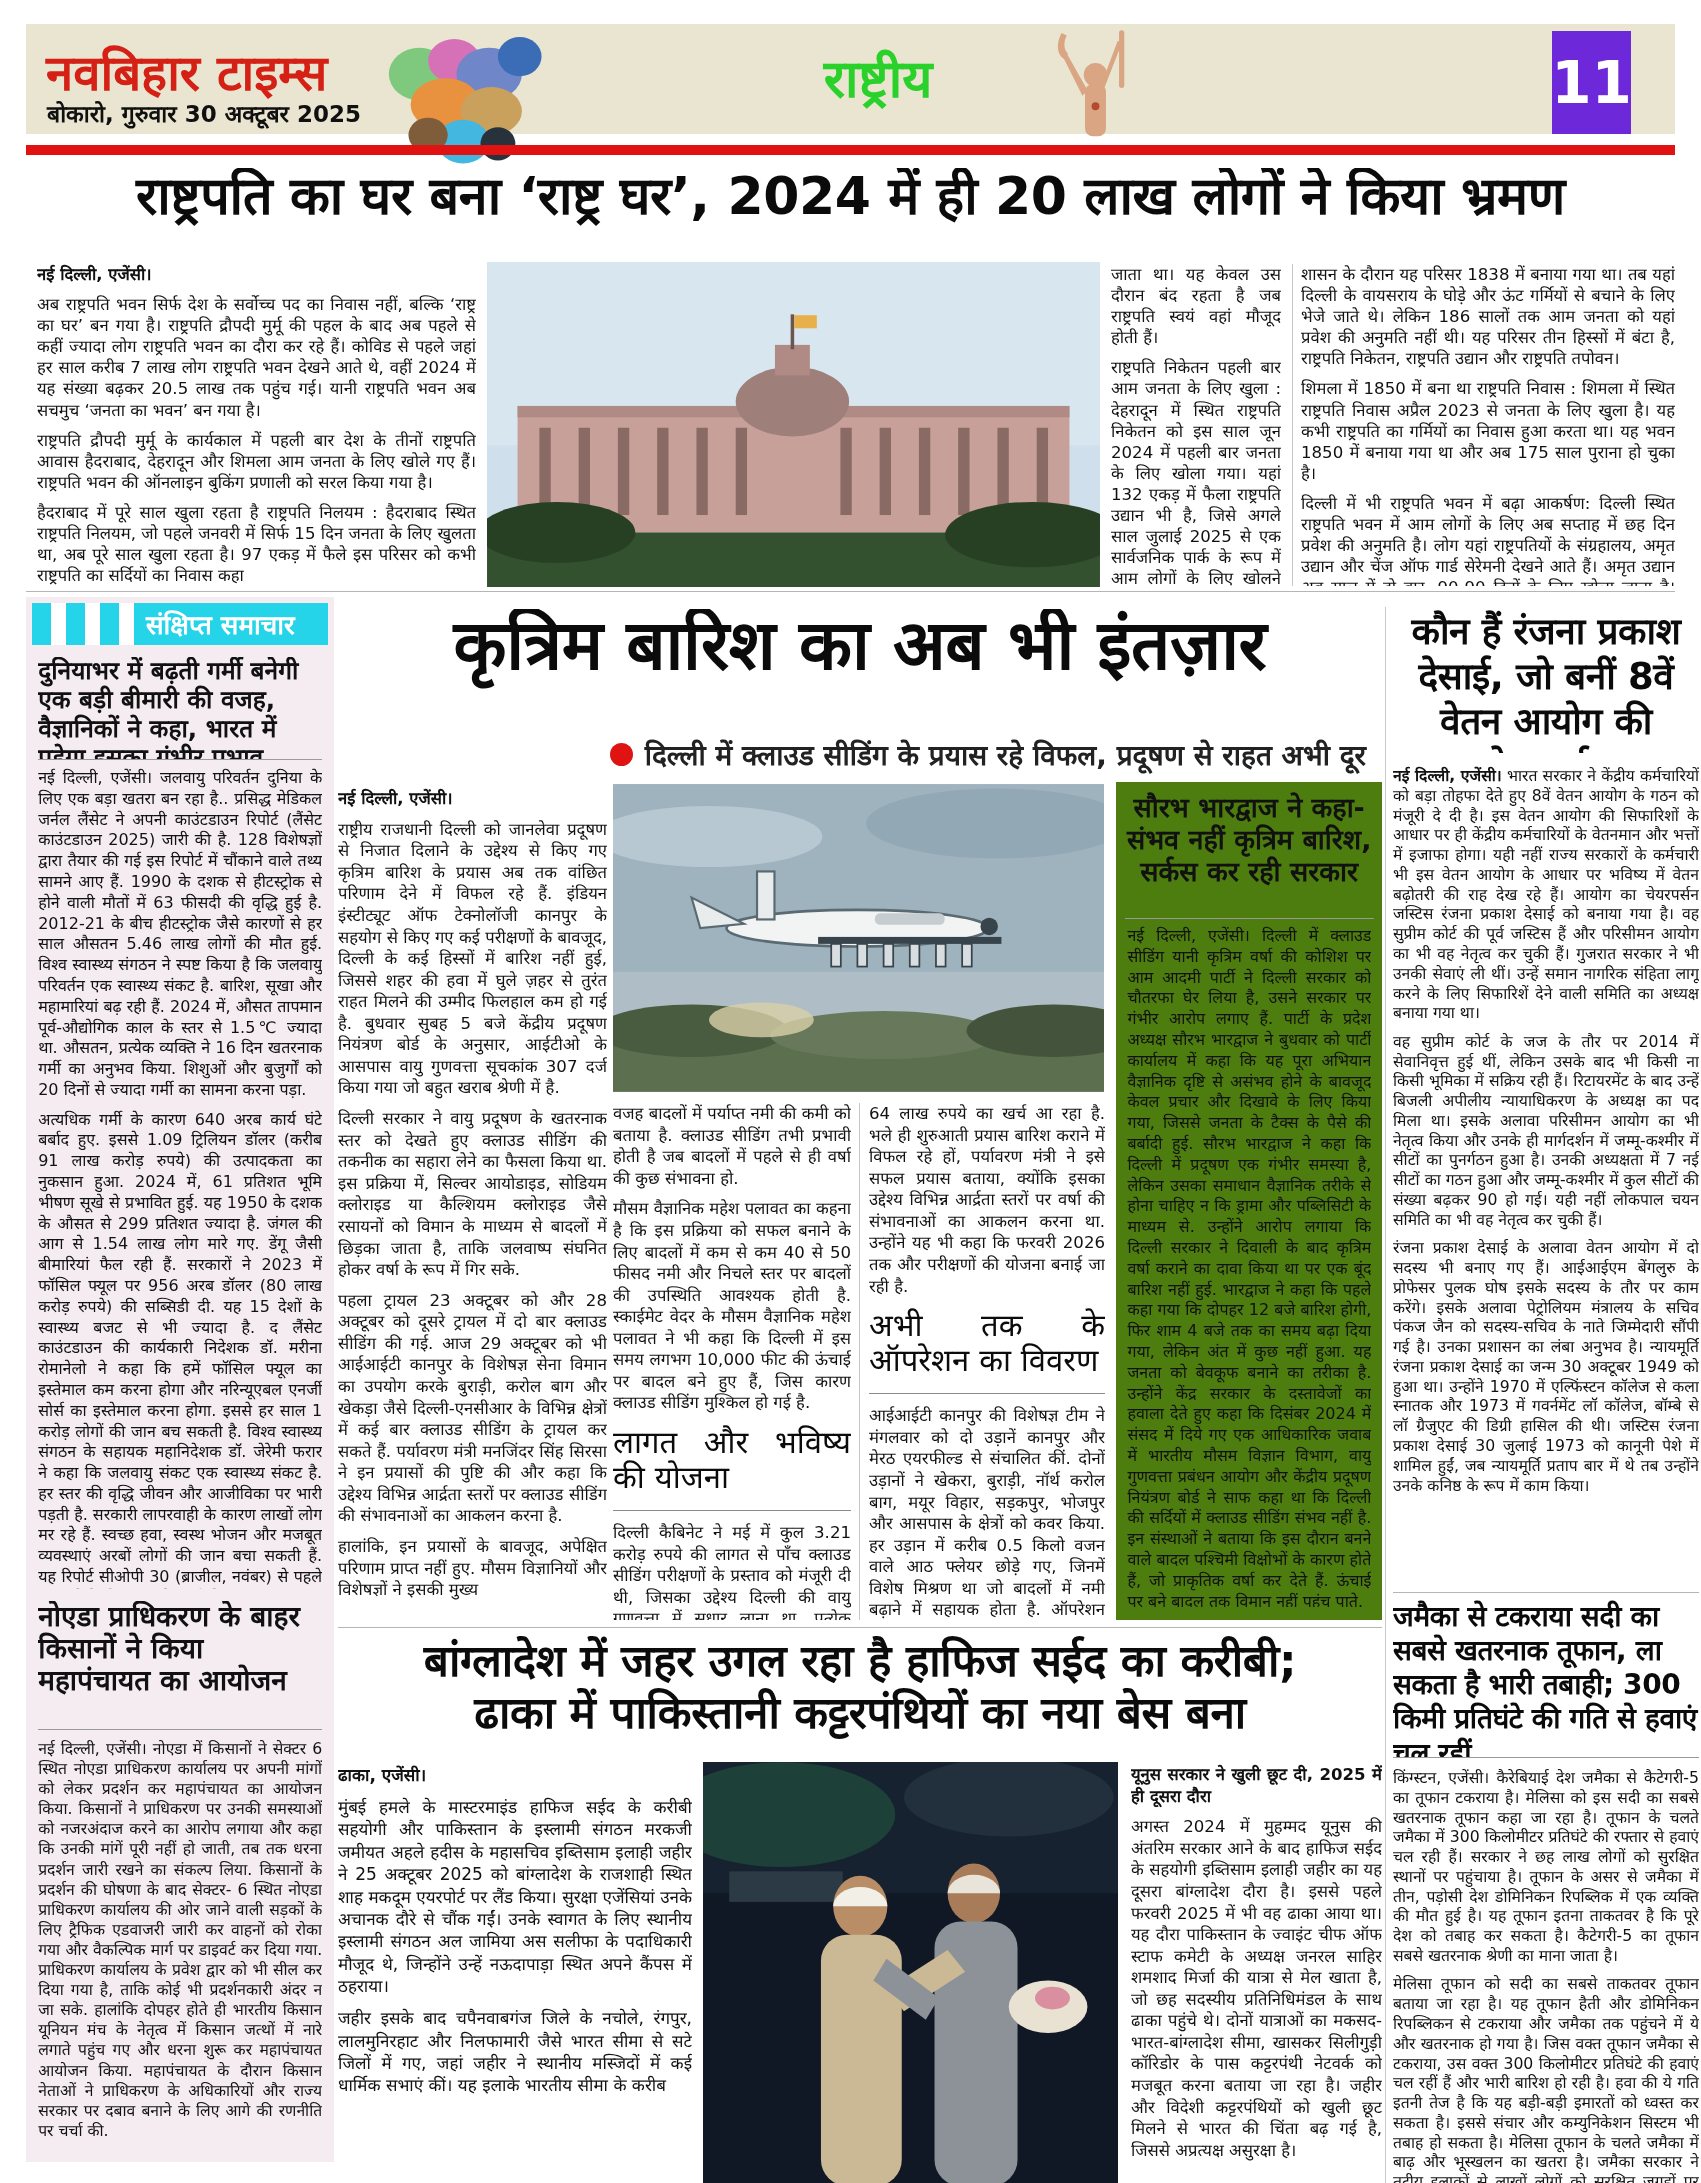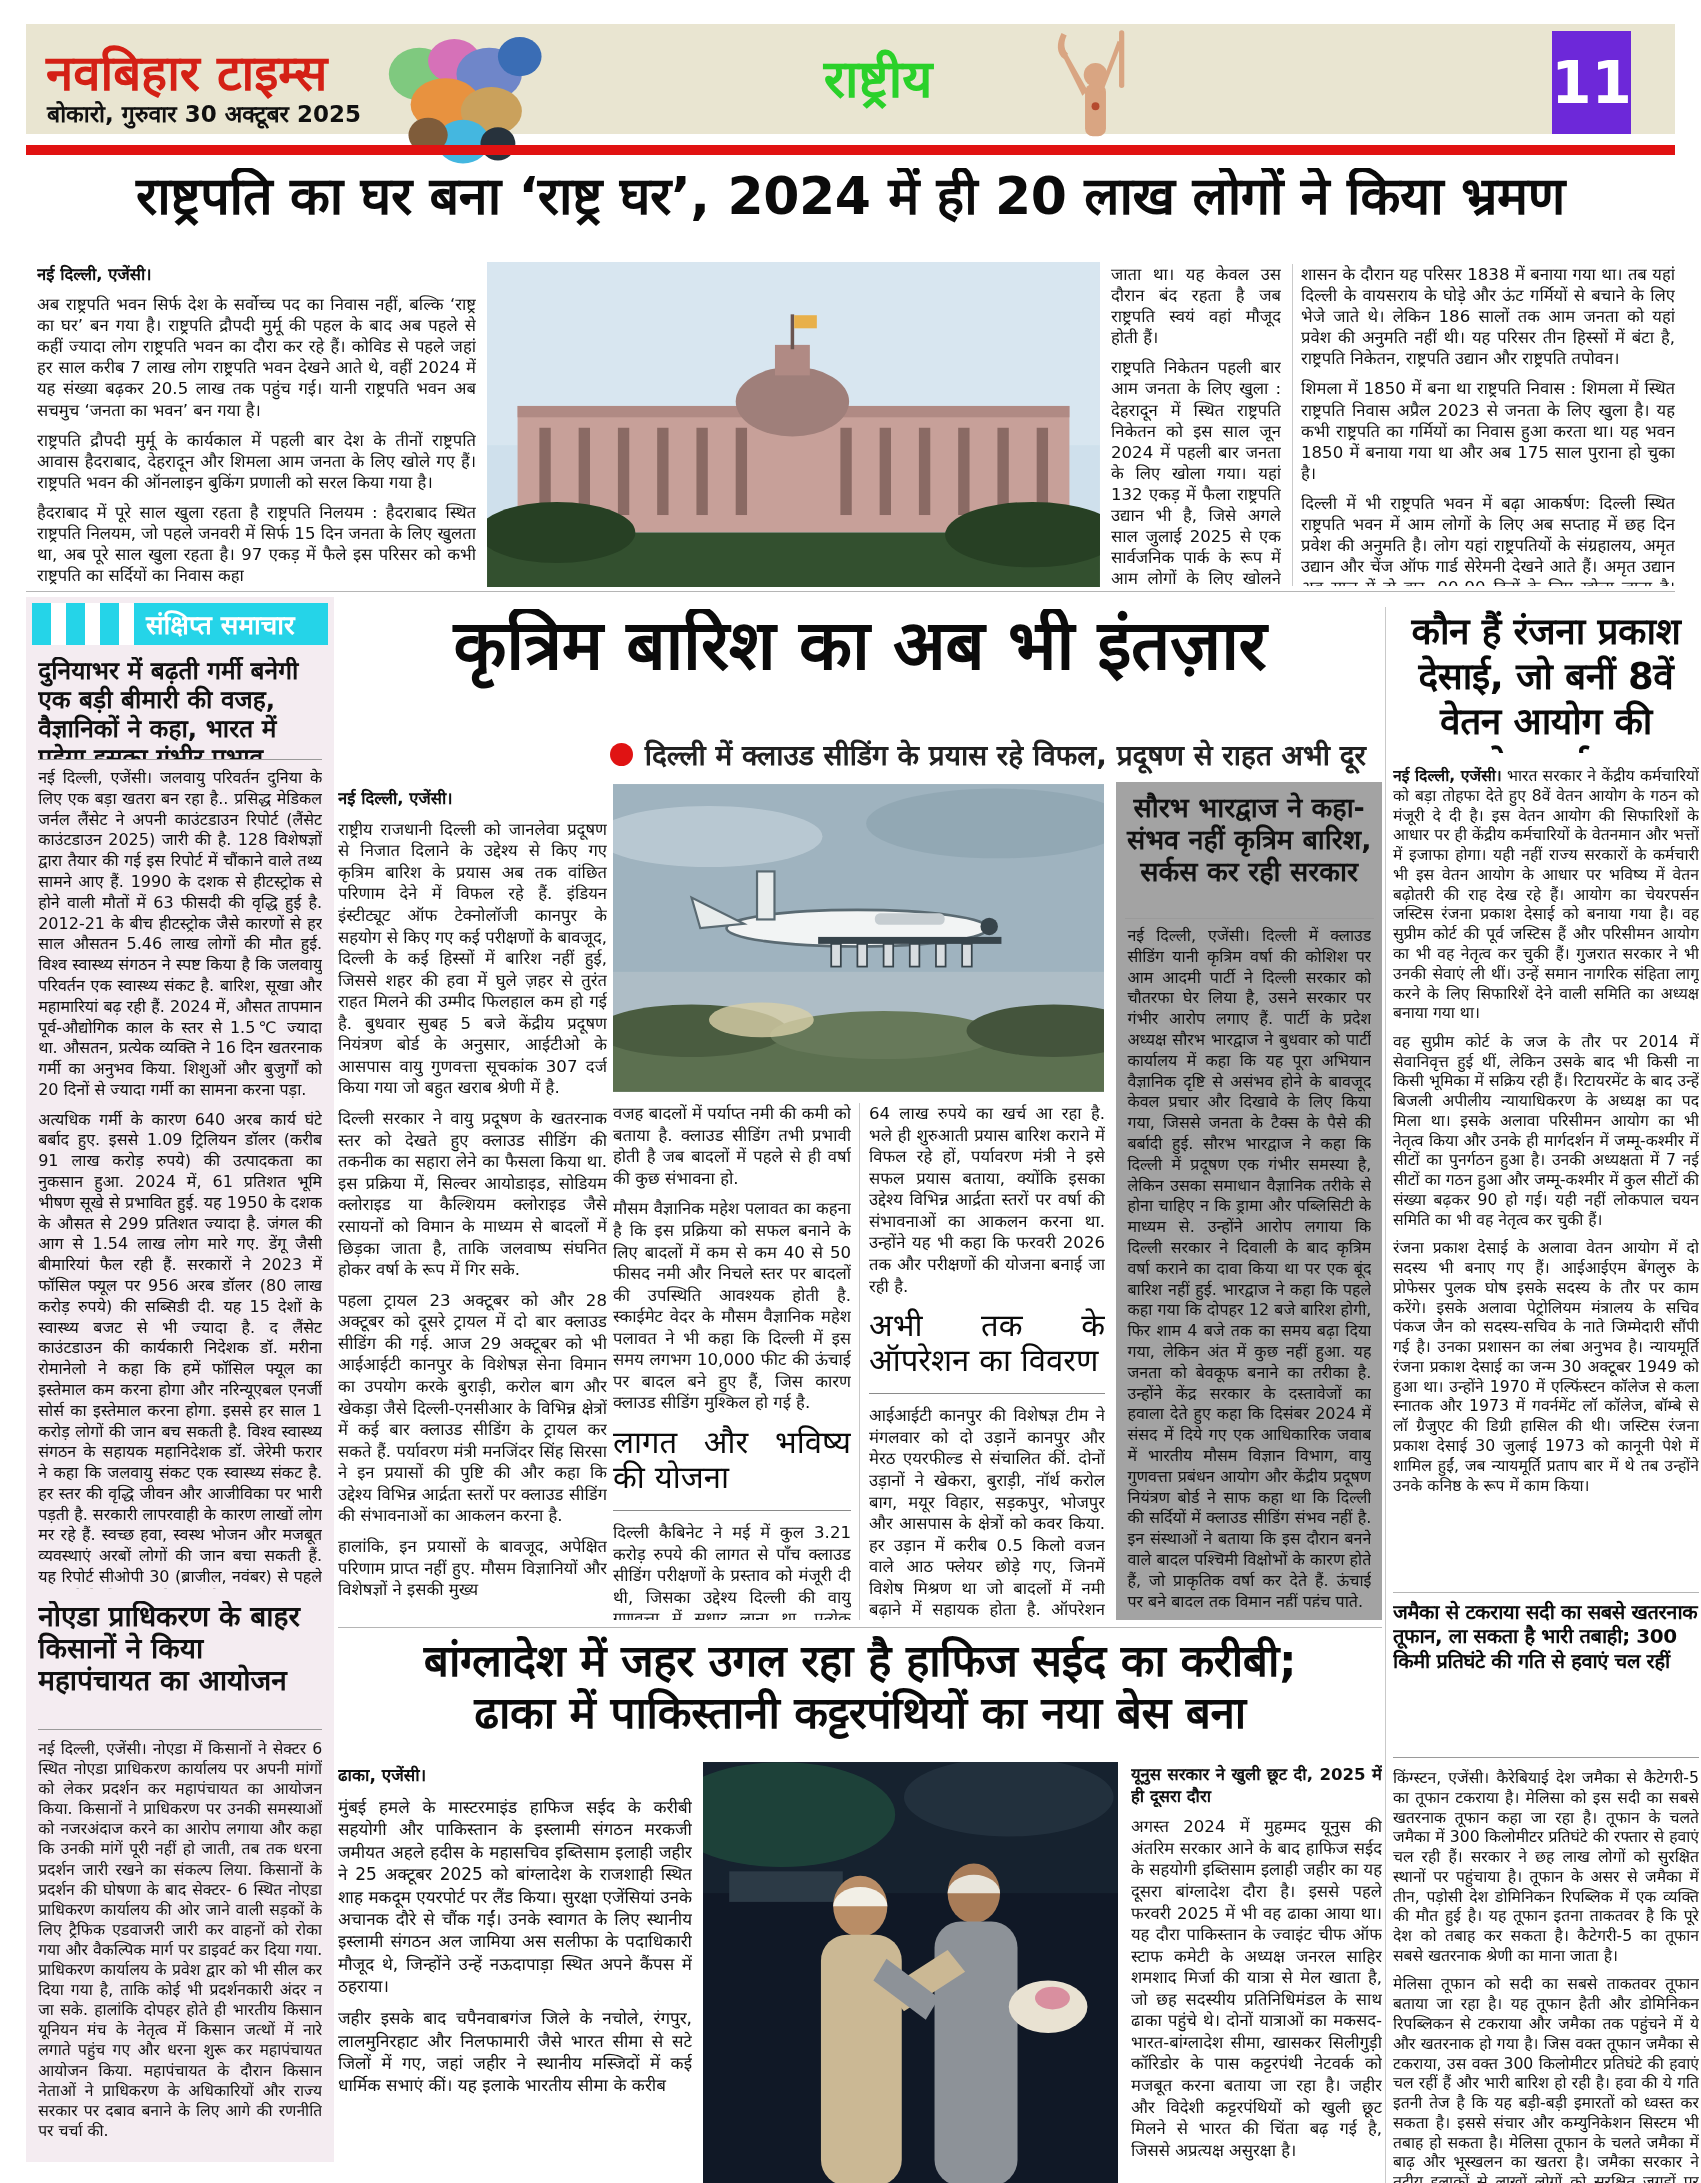--- a/index.html
+++ b/index.html
@@ -186,41 +186,41 @@
   </div>
 
   <div class="hair-v" style="left:859px;top:1103px;height:517px;"></div>
 
   <div class="abs clip just" style="left:869px;top:1103px;width:236px;height:517px;font-size:16.6px;line-height:1.3;">
     <p>64 लाख रुपये का खर्च आ रहा है. भले ही शुरुआती प्रयास बारिश कराने में विफल रहे हों, पर्यावरण मंत्री ने इसे सफल प्रयास बताया, क्योंकि इसका उद्देश्य विभिन्न आर्द्रता स्तरों पर वर्षा की संभावनाओं का आकलन करना था. उन्होंने यह भी कहा कि फरवरी 2026 तक और परीक्षणों की योजना बनाई जा रही है.</p>
     <div class="innerhead">अभी तक के ऑपरेशन का विवरण</div>
     <p>आईआईटी कानपुर की विशेषज्ञ टीम ने मंगलवार को दो उड़ानें कानपुर और मेरठ एयरफील्ड से संचालित कीं. दोनों उड़ानों ने खेकरा, बुराड़ी, नॉर्थ करोल बाग, मयूर विहार, सड़कपुर, भोजपुर और आसपास के क्षेत्रों को कवर किया. हर उड़ान में करीब 0.5 किलो वजन वाले आठ फ्लेयर छोड़े गए, जिनमें विशेष मिश्रण था जो बादलों में नमी बढ़ाने में सहायक होता है. ऑपरेशन लगभग डेढ़ घंटे तक चला. उस दौरान आर्द्रता 15-20 फीसदी के बीच रही.</p>
   </div>
 
-  <div class="abs" style="left:1116px;top:782px;width:266px;height:838px;background:#a3a3a3;">
+  <div class="abs" style="left:1116px;top:782px;width:266px;height:838px;background:#4d7c0f;">
     <div class="abs clip ctr subrule" style="left:8.7px;top:9.6px;width:249px;height:120px;font-size:27px;line-height:1.2;font-weight:800;">सौरभ भारद्वाज ने कहा- संभव नहीं कृत्रिम बारिश, सर्कस कर रही सरकार</div>
     <div class="abs clip just" style="left:11.4px;top:144px;width:244px;height:681px;font-size:16px;line-height:1.3;">
       <p>नई दिल्ली, एजेंसी। दिल्ली में क्लाउड सीडिंग यानी कृत्रिम वर्षा की कोशिश पर आम आदमी पार्टी ने दिल्ली सरकार को चौतरफा घेर लिया है, उसने सरकार पर गंभीर आरोप लगाए हैं. पार्टी के प्रदेश अध्यक्ष सौरभ भारद्वाज ने बुधवार को पार्टी कार्यालय में कहा कि यह पूरा अभियान वैज्ञानिक दृष्टि से असंभव होने के बावजूद केवल प्रचार और दिखावे के लिए किया गया, जिससे जनता के टैक्स के पैसे की बर्बादी हुई. सौरभ भारद्वाज ने कहा कि दिल्ली में प्रदूषण एक गंभीर समस्या है, लेकिन उसका समाधान वैज्ञानिक तरीके से होना चाहिए न कि ड्रामा और पब्लिसिटी के माध्यम से. उन्होंने आरोप लगाया कि दिल्ली सरकार ने दिवाली के बाद कृत्रिम वर्षा कराने का दावा किया था पर एक बूंद बारिश नहीं हुई. भारद्वाज ने कहा कि पहले कहा गया कि दोपहर 12 बजे बारिश होगी, फिर शाम 4 बजे तक का समय बढ़ा दिया गया, लेकिन अंत में कुछ नहीं हुआ. यह जनता को बेवकूफ बनाने का तरीका है. उन्होंने केंद्र सरकार के दस्तावेजों का हवाला देते हुए कहा कि दिसंबर 2024 में संसद में दिये गए एक आधिकारिक जवाब में भारतीय मौसम विज्ञान विभाग, वायु गुणवत्ता प्रबंधन आयोग और केंद्रीय प्रदूषण नियंत्रण बोर्ड ने साफ कहा था कि दिल्ली की सर्दियों में क्लाउड सीडिंग संभव नहीं है. इन संस्थाओं ने बताया कि इस दौरान बनने वाले बादल पश्चिमी विक्षोभों के कारण होते हैं, जो प्राकृतिक वर्षा कर देते हैं. ऊंचाई पर बने बादल तक विमान नहीं पहुंच पाते.</p>
     </div>
   </div>
 
   <div class="hair-v" style="left:1385px;top:607px;height:1633px;"></div>
 
   <div class="abs clip ctr headline" style="left:1393px;top:609px;width:306px;height:144px;font-size:37px;line-height:1.22;">कौन हैं रंजना प्रकाश देसाई, जो बनीं 8वें वेतन आयोग की चेयरपर्सन</div>
 
   <div class="abs clip just" style="left:1393px;top:766px;width:306px;height:821px;font-size:15.7px;line-height:1.26;">
     <p><span class="byline">नई दिल्ली, एजेंसी।</span>
        <span>भारत सरकार ने केंद्रीय कर्मचारियों को बड़ा तोहफा देते हुए 8वें वेतन आयोग के गठन को मंजूरी दे दी है। इस वेतन आयोग की सिफारिशों के आधार पर ही केंद्रीय कर्मचारियों के वेतनमान और भत्तों में इजाफा होगा। यही नहीं राज्य सरकारों के कर्मचारी भी इस वेतन आयोग के आधार पर भविष्य में वेतन बढ़ोतरी की राह देख रहे हैं। आयोग का चेयरपर्सन जस्टिस रंजना प्रकाश देसाई को बनाया गया है। वह सुप्रीम कोर्ट की पूर्व जस्टिस हैं और परिसीमन आयोग का भी वह नेतृत्व कर चुकी हैं। गुजरात सरकार ने भी उनकी सेवाएं ली थीं। उन्हें समान नागरिक संहिता लागू करने के लिए सिफारिशें देने वाली समिति का अध्यक्ष बनाया गया था।</span></p>
     <p>वह सुप्रीम कोर्ट के जज के तौर पर 2014 में सेवानिवृत्त हुई थीं, लेकिन उसके बाद भी किसी ना किसी भूमिका में सक्रिय रही हैं। रिटायरमेंट के बाद उन्हें बिजली अपीलीय न्यायाधिकरण के अध्यक्ष का पद मिला था। इसके अलावा परिसीमन आयोग का भी नेतृत्व किया और उनके ही मार्गदर्शन में जम्मू-कश्मीर में सीटों का पुनर्गठन हुआ है। उनकी अध्यक्षता में 7 नई सीटों का गठन हुआ और जम्मू-कश्मीर में कुल सीटों की संख्या बढ़कर 90 हो गई। यही नहीं लोकपाल चयन समिति का भी वह नेतृत्व कर चुकी हैं।</p>
     <p>रंजना प्रकाश देसाई के अलावा वेतन आयोग में दो सदस्य भी बनाए गए हैं। आईआईएम बेंगलुरु के प्रोफेसर पुलक घोष इसके सदस्य के तौर पर काम करेंगे। इसके अलावा पेट्रोलियम मंत्रालय के सचिव पंकज जैन को सदस्य-सचिव के नाते जिम्मेदारी सौंपी गई है। उनका प्रशासन का लंबा अनुभव है। न्यायमूर्ति रंजना प्रकाश देसाई का जन्म 30 अक्टूबर 1949 को हुआ था। उन्होंने 1970 में एल्फिंस्टन कॉलेज से कला स्नातक और 1973 में गवर्नमेंट लॉ कॉलेज, बॉम्बे से लॉ ग्रैजुएट की डिग्री हासिल की थी। जस्टिस रंजना प्रकाश देसाई 30 जुलाई 1973 को कानूनी पेशे में शामिल हुईं, जब न्यायमूर्ति प्रताप बार में थे तब उन्होंने उनके कनिष्ठ के रूप में काम किया।</p>
   </div>
 
   <div class="hair-h" style="left:1393px;top:1592px;width:306px;"></div>
 
-  <div class="abs clip headline subrule" style="left:1393px;top:1600px;width:306px;height:151px;font-size:20px;line-height:1.22;">जमैका से टकराया सदी का सबसे खतरनाक तूफान, ला सकता है भारी तबाही; 300 किमी प्रतिघंटे की गति से हवाएं चल रहीं</div>
+  <div class="abs clip headline subrule" style="left:1393px;top:1600px;width:306px;height:151px;font-size:28px;line-height:1.22;">जमैका से टकराया सदी का सबसे खतरनाक तूफान, ला सकता है भारी तबाही; 300 किमी प्रतिघंटे की गति से हवाएं चल रहीं</div>
 
   <div class="abs clip just" style="left:1393px;top:1768px;width:306px;height:472px;font-size:15.7px;line-height:1.26;">
     <p>किंग्स्टन, एजेंसी। कैरेबियाई देश जमैका से कैटेगरी-5 का तूफान टकराया है। मेलिसा को इस सदी का सबसे खतरनाक तूफान कहा जा रहा है। तूफान के चलते जमैका में 300 किलोमीटर प्रतिघंटे की रफ्तार से हवाएं चल रही हैं। सरकार ने छह लाख लोगों को सुरक्षित स्थानों पर पहुंचाया है। तूफान के असर से जमैका में तीन, पड़ोसी देश डोमिनिकन रिपब्लिक में एक व्यक्ति की मौत हुई है। यह तूफान इतना ताकतवर है कि पूरे देश को तबाह कर सकता है। कैटेगरी-5 का तूफान सबसे खतरनाक श्रेणी का माना जाता है।</p>
     <p>मेलिसा तूफान को सदी का सबसे ताकतवर तूफान बताया जा रहा है। यह तूफान हैती और डोमिनिकन रिपब्लिकन से टकराया और जमैका तक पहुंचने में ये और खतरनाक हो गया है। जिस वक्त तूफान जमैका से टकराया, उस वक्त 300 किलोमीटर प्रतिघंटे की हवाएं चल रहीं हैं और भारी बारिश हो रही है। हवा की ये गति इतनी तेज है कि यह बड़ी-बड़ी इमारतों को ध्वस्त कर सकता है। इससे संचार और कम्युनिकेशन सिस्टम भी तबाह हो सकता है। मेलिसा तूफान के चलते जमैका में बाढ़ और भूस्खलन का खतरा है। जमैका सरकार ने तटीय इलाकों से लाखों लोगों को सुरक्षित जगहों पर भेज दिया है। जमैका में बीते कई दिनों से बारिश का दौर जारी है। जमीन में नमी होने के चलते भूस्खलन का खतरा लोगों पर बना हुआ है। संयुक्त राष्ट्र की एजेंसियों ने भी राहत और बचाव कार्य शुरू किया है। वर्ल्ड फूड प्रोग्राम द्वारा लोगों को खाने के पैकेट दिए गए। विशेषज्ञों का कहना है कि कैरेबियाई देशों में बीते साल जुलाई में शक्तिशाली बेरिल तूफान आया था।</p>
   </div>
 
   <div class="hair-h" style="left:338px;top:1627px;width:1044px;"></div>
 
   <div class="abs headline ctr clip" style="left:338px;top:1635px;width:1044px;height:116px;font-size:44px;line-height:1.18;">
     <div>बांग्लादेश में जहर उगल रहा है हाफिज सईद का करीबी;</div>

